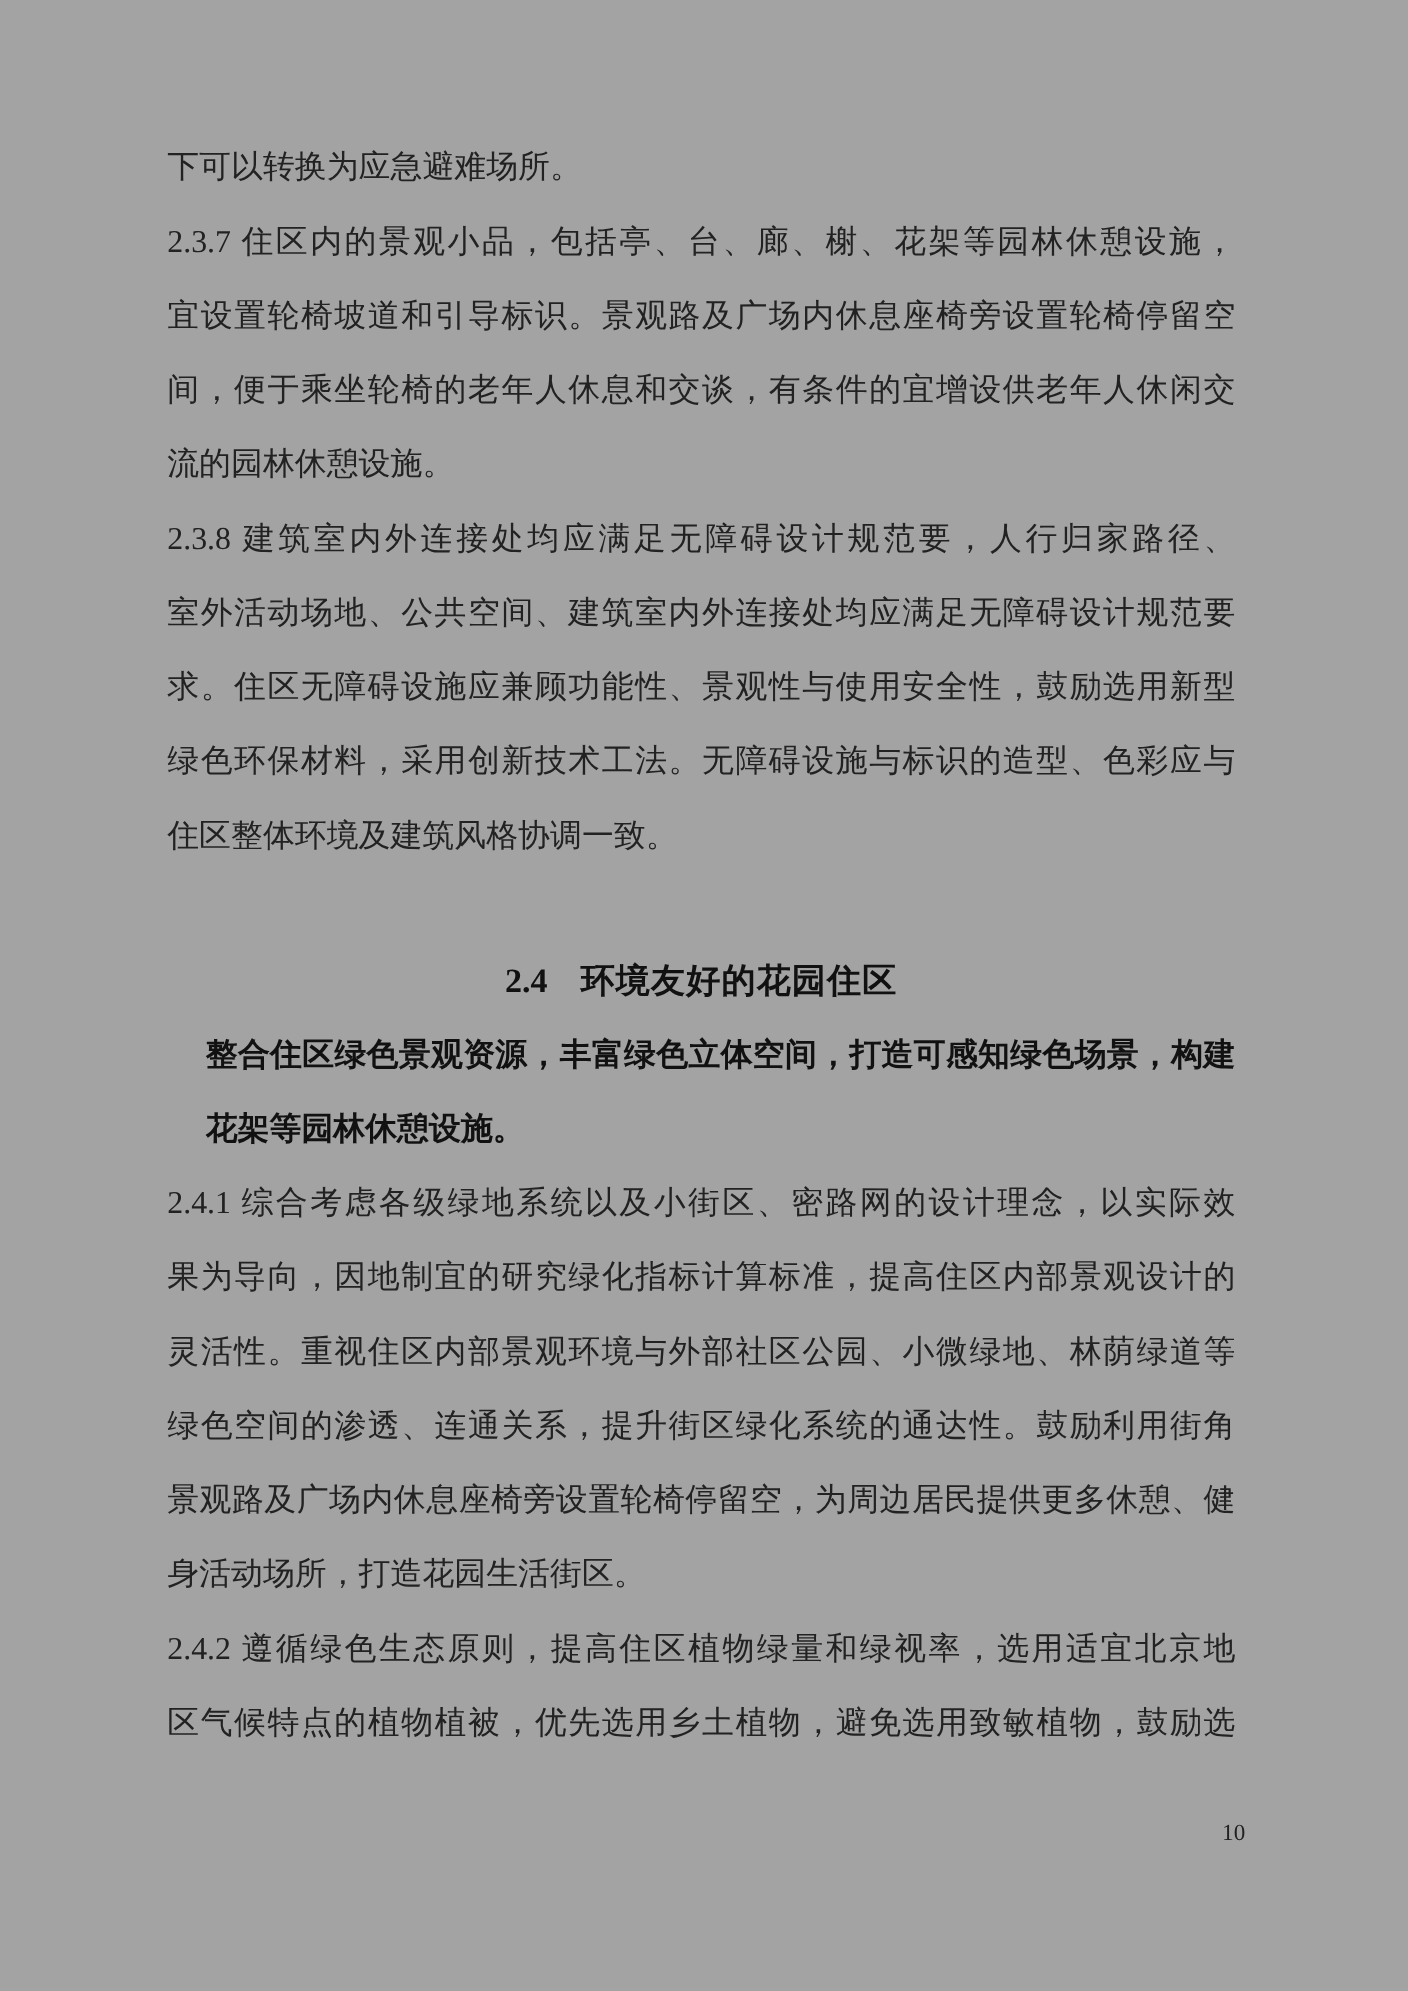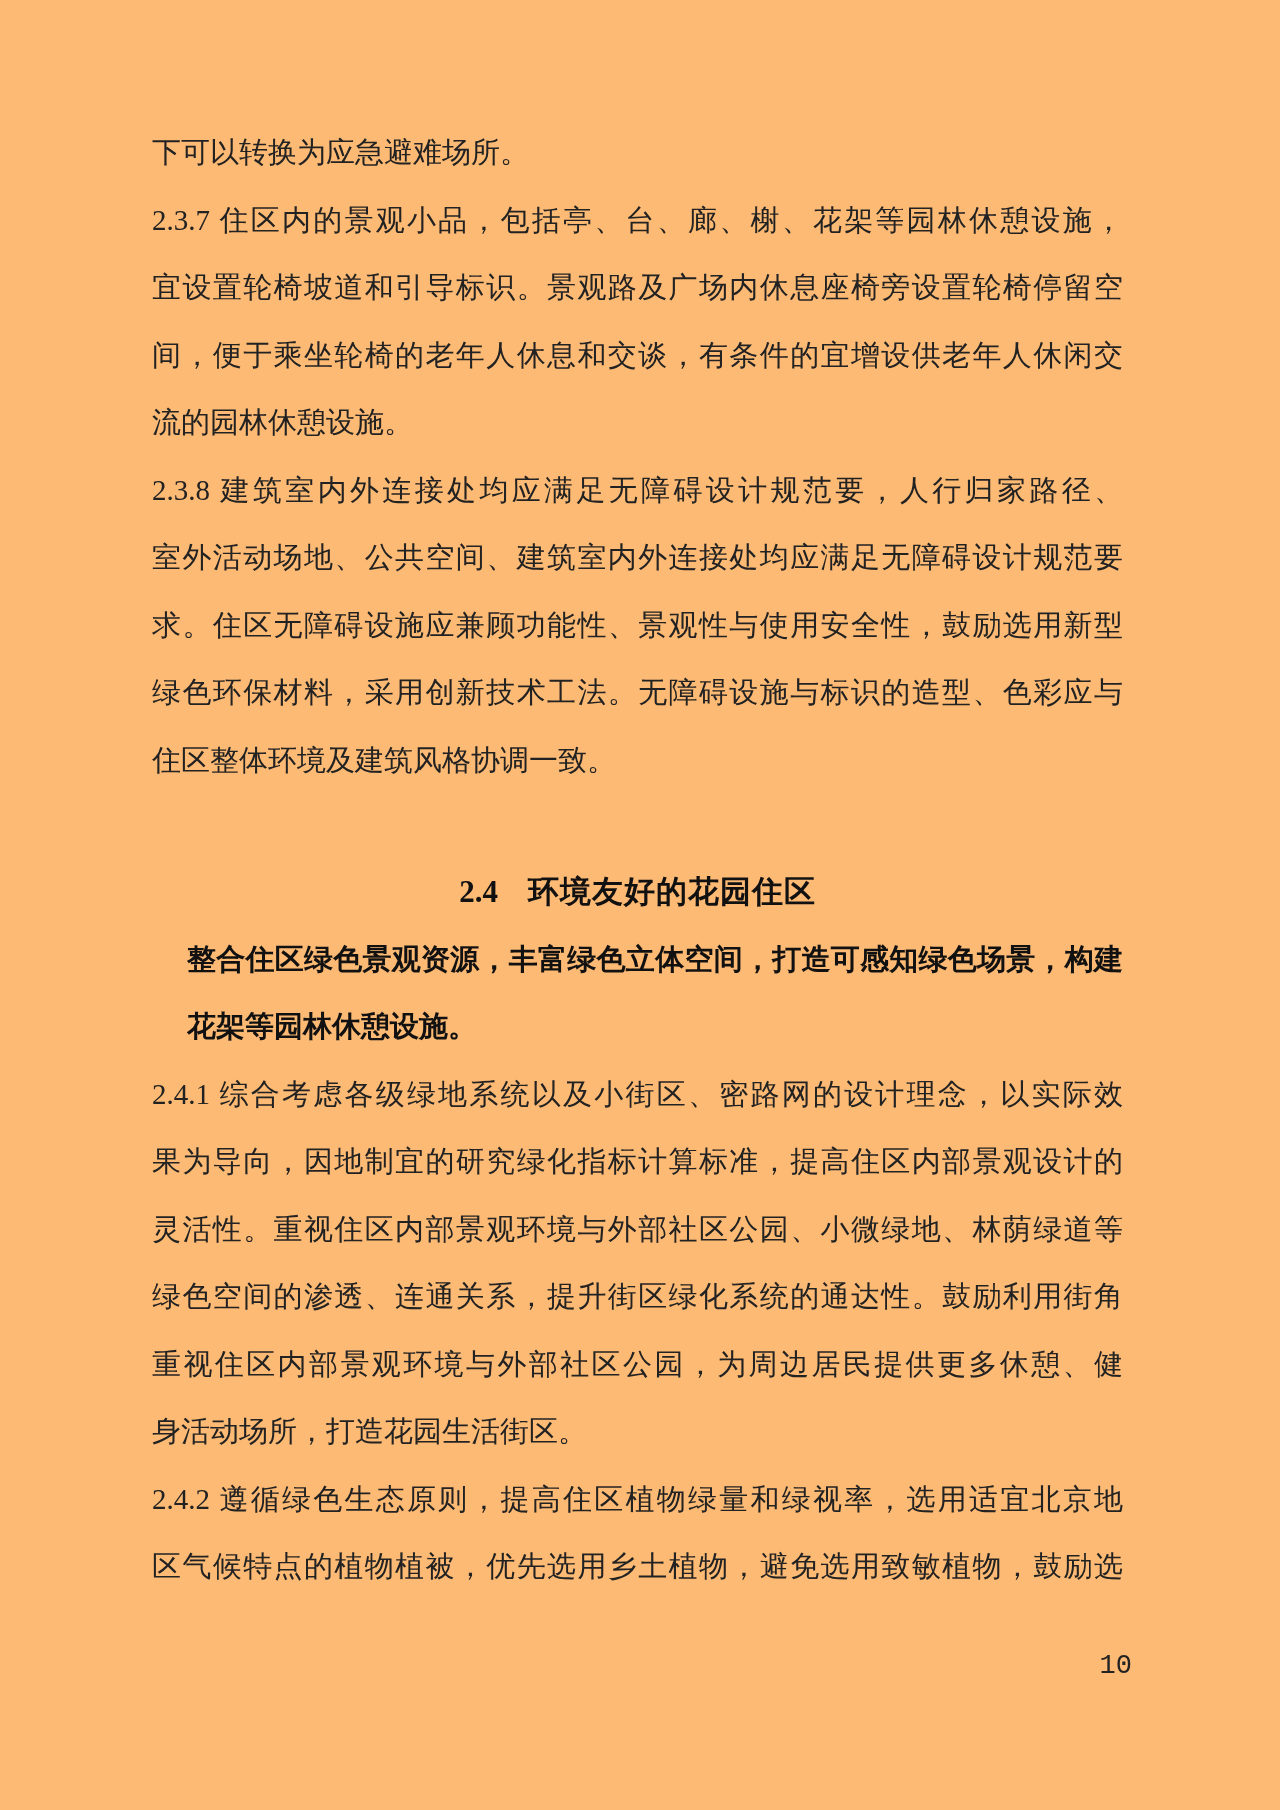--- a/index.html
+++ b/index.html
@@ -60,29 +60,29 @@
     font-weight: 700;
     font-size: 31px;
     letter-spacing: 1px;
   }
   .page-number {
     position: absolute;
     top: 1646px;
     right: 148px;
     height: 40px;
     line-height: 40px;
-    font-size: 27px;
+    font-size: 21px;
     color: #222222;
-    font-family: Liberation Mono, monospace;
+    font-family: Liberation Serif, serif;
   }
 </style>
 </head>
 <body>
 
-<div class="page" style="background: #fdba74;">
+<div class="page" style="background: #a3a3a3;">
   <div class="content">
       <div class="para">
         <div class="line">下可以转换为应急避难场所。</div>
       </div>
       <div class="para">
         <div class="line fill">2.3.7 住区内的景观小品，包括亭、台、廊、榭、花架等园林休憩设施，</div>
         <div class="line fill">宜设置轮椅坡道和引导标识。景观路及广场内休息座椅旁设置轮椅停留空</div>
         <div class="line fill">间，便于乘坐轮椅的老年人休息和交谈，有条件的宜增设供老年人休闲交</div>
         <div class="line">流的园林休憩设施。</div>
       </div>
@@ -96,21 +96,21 @@
       <div class="heading"><span class="h-num">2.4</span><span class="h-title">环境友好的花园住区</span></div>
       <div class="para bold">
         <div class="line fill">整合住区绿色景观资源，丰富绿色立体空间，打造可感知绿色场景，构建</div>
         <div class="line">花架等园林休憩设施。</div>
       </div>
       <div class="para">
         <div class="line fill">2.4.1 综合考虑各级绿地系统以及小街区、密路网的设计理念，以实际效</div>
         <div class="line fill">果为导向，因地制宜的研究绿化指标计算标准，提高住区内部景观设计的</div>
         <div class="line fill">灵活性。重视住区内部景观环境与外部社区公园、小微绿地、林荫绿道等</div>
         <div class="line fill">绿色空间的渗透、连通关系，提升街区绿化系统的通达性。鼓励利用街角</div>
-        <div class="line fill">重视住区内部景观环境与外部社区公园，为周边居民提供更多休憩、健</div>
+        <div class="line fill">景观路及广场内休息座椅旁设置轮椅停留空，为周边居民提供更多休憩、健</div>
         <div class="line">身活动场所，打造花园生活街区。</div>
       </div>
       <div class="para">
         <div class="line fill">2.4.2 遵循绿色生态原则，提高住区植物绿量和绿视率，选用适宜北京地</div>
         <div class="line fill">区气候特点的植物植被，优先选用乡土植物，避免选用致敏植物，鼓励选</div>
       </div>
     </div>
   <div class="page-number" style="color: rgb(34, 34, 34);">10</div>
 </div>
 

